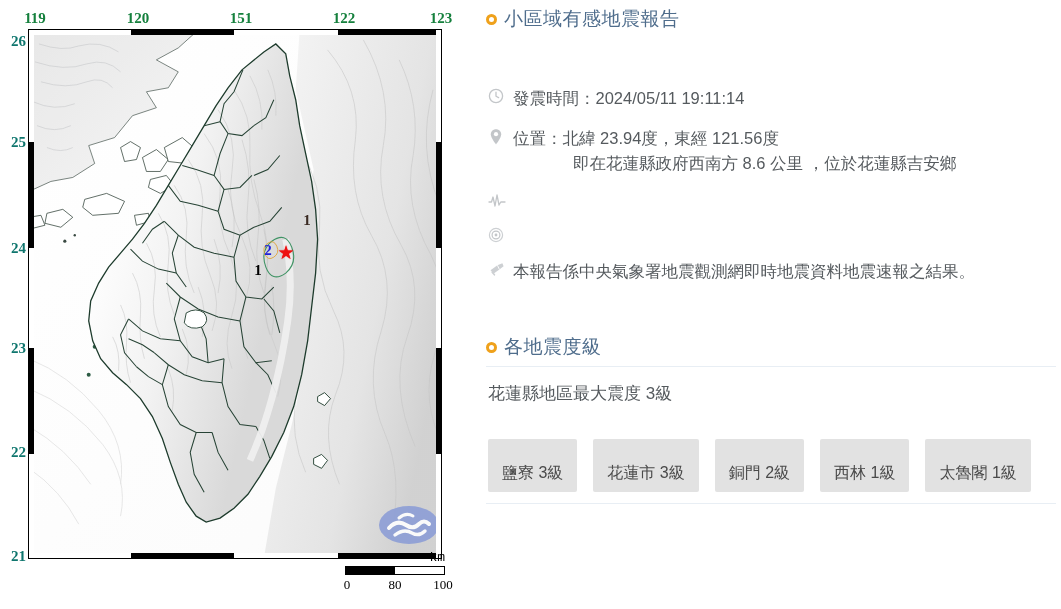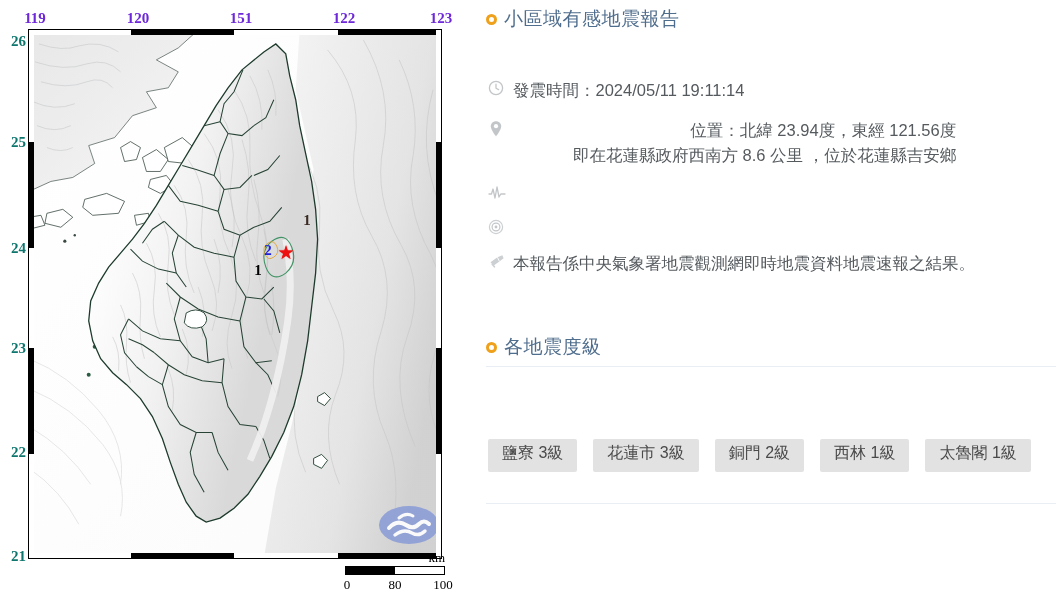--- a/index.html
+++ b/index.html
@@ -11,21 +11,21 @@
     position:relative;
   }
   .page{position:relative;width:1061px;height:609px;}
 
   
   .map-panel{position:absolute;left:0;top:0;width:470px;height:609px;}
 
   
   .lon-labels{position:absolute;left:0;top:10px;width:460px;height:20px;}
   .lon-labels span{
-    position:absolute;font-size:15px;font-weight:bold;color:#6d28d9;
+    position:absolute;font-size:15px;font-weight:bold;color:#15803d;
     font-family:"Liberation Serif","DejaVu Serif",serif;
     transform:translateX(-50%);
   }
   
   .lat-labels{position:absolute;left:0;top:0;width:28px;height:609px;}
   .lat-labels span{
     position:absolute;right:2px;font-size:15px;font-weight:bold;color:#0f766e;
     font-family:"Liberation Serif","DejaVu Serif",serif;
     transform:translateY(-50%);
   }
@@ -47,21 +47,21 @@
   .tb-top i,.tb-bottom i{top:0;height:6px;}
   .tb-left i,.tb-right i{left:0;width:6px;}
 
   .map-outline{position:absolute;left:28px;top:29px;width:414px;height:530px;
     border:1.5px solid #000;box-sizing:border-box;pointer-events:none;}
 
   
   .scalebar{position:absolute;left:345px;top:566px;width:100px;}
   .scalebar .sb-km{
     position:absolute;right:0;top:-16px;font-size:13px;color:#000;
-    font-family:Liberation Serif, serif;
+    font-family:Liberation Mono, monospace;
   }
   .sb-bar{position:absolute;left:0;top:0;width:100px;height:9px;border:1px solid #000;box-sizing:border-box;background:#fff;}
   .sb-bar i{position:absolute;left:0;top:0;width:50%;height:100%;background:#000;}
   .sb-ticks{position:absolute;left:0;top:11px;width:100px;height:14px;}
   .sb-ticks span{position:absolute;font-size:13px;color:#000;transform:translateX(-50%);
     font-family:"Liberation Serif","DejaVu Serif",serif;}
 
   
   .epi-star{position:absolute;color:#ee1111;font-size:19px;line-height:1;
     transform:translate(-50%,-50%);text-shadow:0 0 1px #ee1111;}
@@ -78,42 +78,42 @@
     display:flex;align-items:center;gap:7px;
     color:#4f6d8c;font-size:19px;letter-spacing:.5px;
   }
   .sec-title .ring{
     width:11px;height:11px;border-radius:50%;
     border:3px solid #efa11b;box-sizing:border-box;flex:0 0 auto;
   }
   #report-heading{position:absolute;left:4px;top:6px;}
   #intensity-heading{position:absolute;left:4px;top:334px;}
 
-  .detail-list{position:absolute;left:6px;top:78px;width:570px;text-align:right;}
+  .detail-list{position:absolute;left:6px;top:86px;width:570px;}
   .drow{display:flex;align-items:flex-start;gap:9px;margin-bottom:14px;}
   .drow .ic{flex:0 0 16px;width:16px;height:20px;position:relative;top:2px;}
   .drow .tx{
     color:#555a5e;font-size:16.5px;line-height:1.55;
     font-family:"Liberation Sans","DejaVu Sans",sans-serif;
   }
   .drow .tx .sub{display:block;margin-left:60px;}
 
   .divider{position:absolute;left:4px;width:570px;height:1px;background:#e8eef4;}
   #div-1{top:366px;}
   #div-2{top:503px;}
 
   .max-int{
     position:absolute;left:6px;top:382px;
     color:#555a5e;font-size:17px;
   }
 
   .badges{position:absolute;left:6px;top:439px;display:flex;gap:16px;}
   .badge{
     background:#e2e2e2;color:#4a4a4a;font-size:16px;
-    padding:4px 14px 8px;border-radius:2px;white-space:nowrap;
+    padding:24px 14px 8px;border-radius:2px;white-space:nowrap;
   }
 </style>
 </head>
 <body>
 
 <div class="page">
 
   <div class="map-panel">
 
     <div class="lon-labels">
@@ -409,20 +409,21 @@
       </div>
     </div>
 
     <div class="sec-title" id="intensity-heading">
       <span class="ring"></span>
       <span>各地震度級</span>
     </div>
 
     <div class="divider" id="div-1"></div>
 
+    <div class="max-int">花蓮縣地區最大震度 3級</div>
 
     <div class="badges">
       <span class="badge">
         <span>鹽寮</span>&nbsp;<span>3級</span>
       </span>
       <span class="badge">
         <span>花蓮市</span>&nbsp;<span>3級</span>
       </span>
       <span class="badge">
         <span>銅門</span>&nbsp;<span>2級</span>

